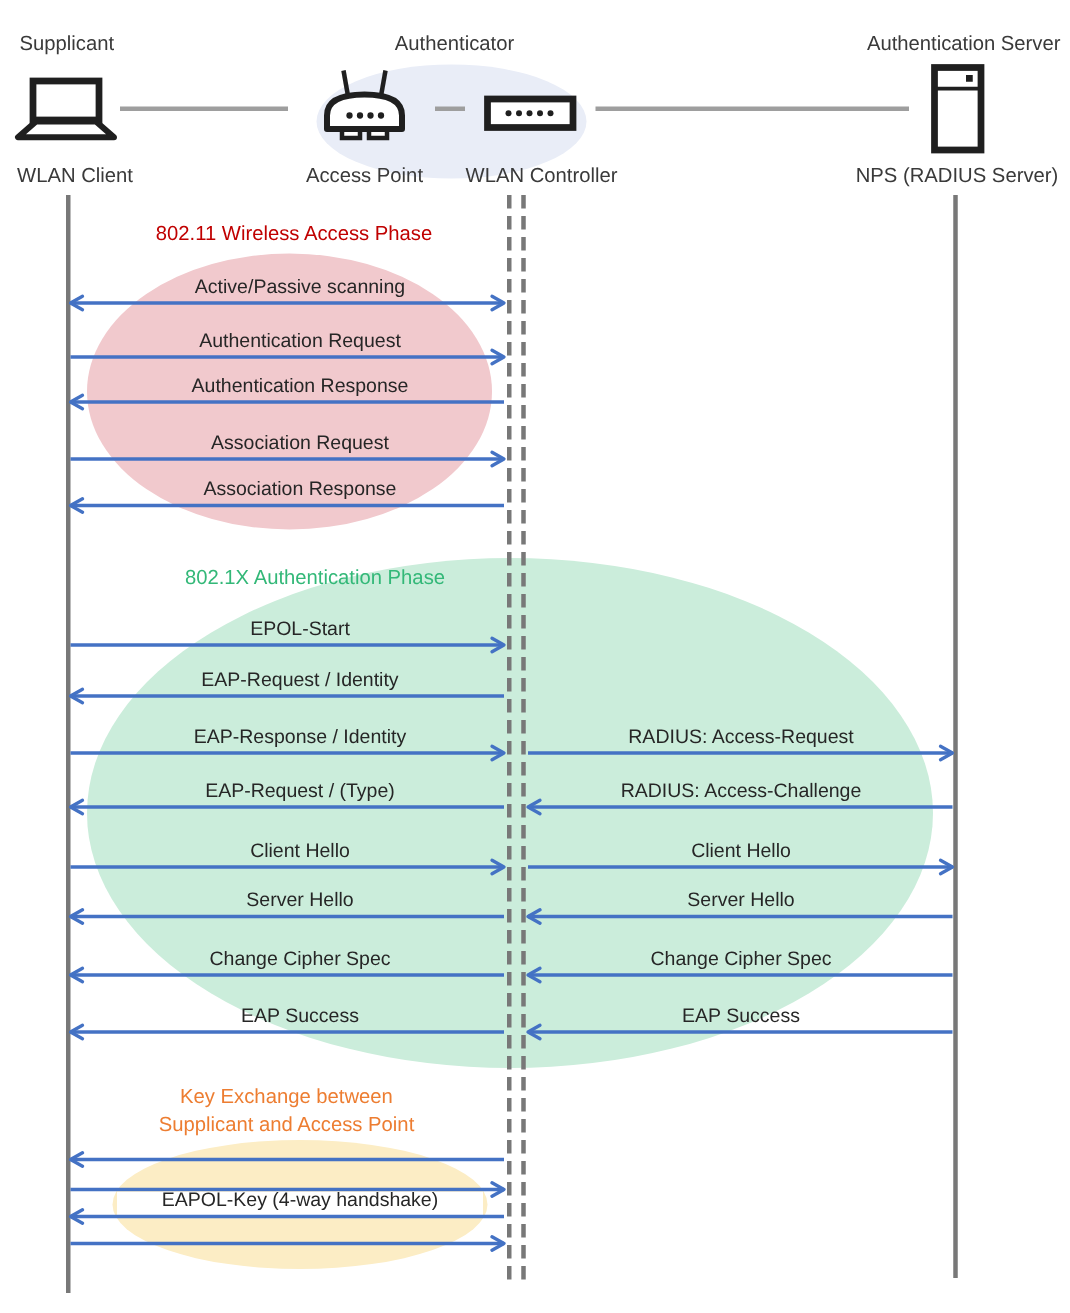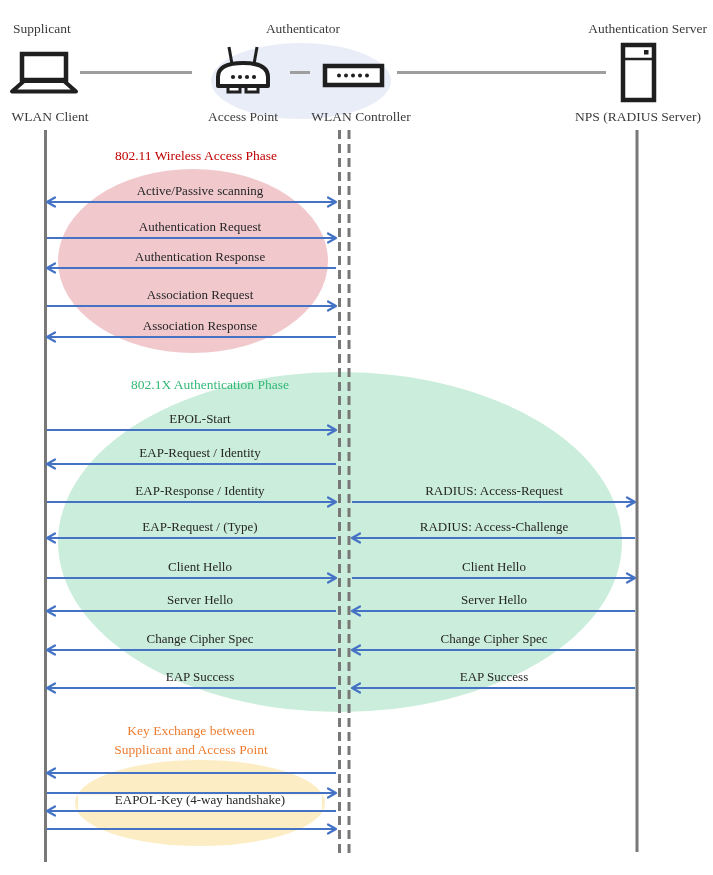--- a/index.html
+++ b/index.html
@@ -1,17 +1,17 @@
 <!DOCTYPE html>
 <html><head>
 <meta charset="utf-8">
 <style>
   html,body{margin:0;padding:0;background:#ffffff;}
   .stage{position:relative;width:713px;height:875px;background:#ffffff;
-         font-family:Liberation Serif, serif;overflow:hidden;}
+         font-family:Liberation Sans, sans-serif;overflow:hidden;}
   svg{display:block;}
   .role-label{font-size:13.5px;fill:#3a3a3a;}
   .node-label{font-size:13.5px;fill:#3a3a3a;}
   .phase-title{font-size:13.5px;}
   .msg-label{font-size:13px;fill:#262626;}
   .msg-line{stroke:var(--arrow,#4472C4);stroke-width:2.2;}
   .lifeline{stroke:var(--lifeline,#787878);stroke-width:3;}
   .lifeline.dashed{stroke-dasharray:9 5;}
   .connector{stroke:var(--connector,#9e9e9e);stroke-width:3;}
   .icon-stroke{stroke:var(--icon,#1f1f1f);fill:#ffffff;}

